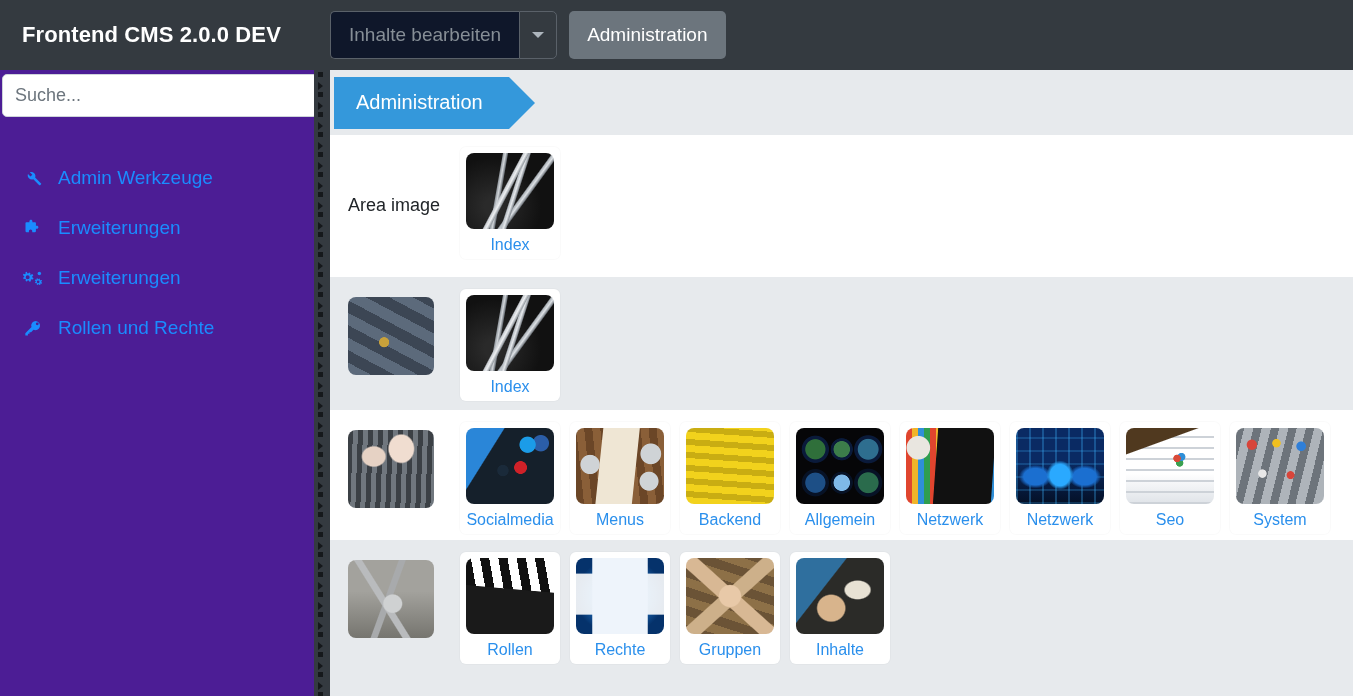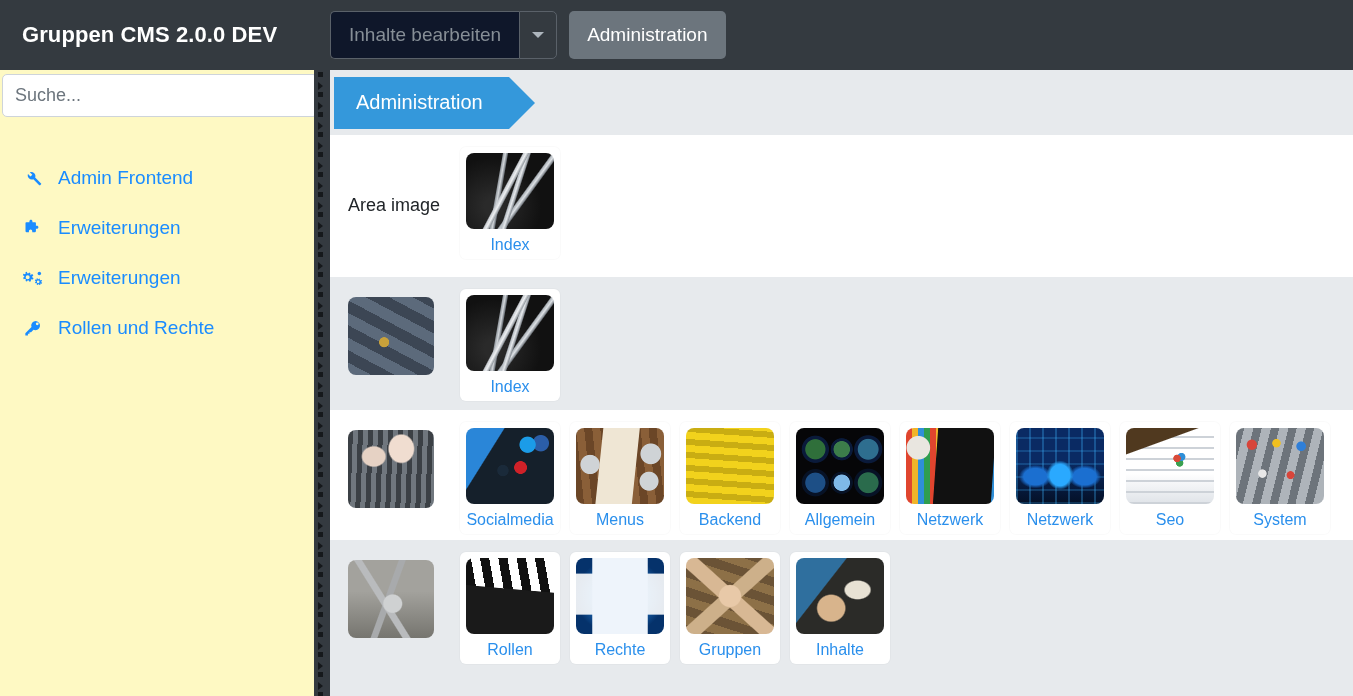--- a/index.html
+++ b/index.html
@@ -68,21 +68,21 @@
     padding: 0 18px;
     display: flex; align-items: center;
     cursor: pointer;
     white-space: nowrap;
   }
 
   
   .sidebar {
     position: absolute; top: 70px; left: 0;
     width: 330px; height: 626px;
-    background: #fef9c3;
+    background: #4c1d95;
     z-index: 20;
   }
   .searchwrap { padding: 4px 8px 0 2px; }
   .searchbox {
     width: 316px; height: 43px;
     border: 1px solid #ced4da;
     border-radius: 5px;
     background: #ffffff;
     color: #6c757d;
     font-size: 18px;
@@ -357,21 +357,21 @@
       radial-gradient(ellipse at 40% 66%, #d8b48c 0 18%, transparent 20%),
       linear-gradient(128deg, #2f6f9e 0 34%, #2b2b28 35% 100%);
   }
 </style>
 </head>
 <body>
 
 <div class="app">
 
   <div class="topbar">
-    <div class="brand">Gruppen CMS 2.0.0 DEV</div>
+    <div class="brand">Frontend CMS 2.0.0 DEV</div>
     <div class="topnav">
       <div class="split">
         <div class="split-main">Inhalte bearbeiten</div>
         <div class="split-caret">
           <span class="tri"></span>
         </div>
       </div>
       <button class="navbtn">Administration</button>
     </div>
   </div>
@@ -382,21 +382,21 @@
     </div>
 
     <div class="navlist">
 
       <a class="navitem">
         <span class="navicon">
           <svg width="22" height="20" viewBox="0 0 24 24" fill="#1a8cff">
             <path d="M21.7 18.6l-7.1-7.1c.7-1.8.3-3.9-1.1-5.3C12 4.7 9.9 4.3 8.2 5l3 3-2.2 2.2-3-3c-.7 1.7-.3 3.8 1.1 5.2 1.4 1.4 3.5 1.8 5.3 1.1l7.1 7.1c.3.3.8.3 1.1 0l1.1-1.1c.3-.2.3-.7 0-.9z"></path>
           </svg>
         </span>
-        <span class="lbl">Admin Frontend</span>
+        <span class="lbl">Admin Werkzeuge</span>
       </a>
 
       <a class="navitem">
         <span class="navicon">
           <svg width="22" height="20" viewBox="0 0 24 24" fill="#1a8cff">
             <path d="M9.5 2c1 0 1.8.8 1.8 1.8V5h3.2c.6 0 1 .4 1 1v3.2h1.2c1 0 1.8.8 1.8 1.8s-.8 1.8-1.8 1.8h-1.2V16c0 .6-.4 1-1 1h-3.4v-1.1c0-1.1-.9-2-2-2s-2 .9-2 2V17H4c-.6 0-1-.4-1-1V6c0-.6.4-1 1-1h3.7V3.8C7.7 2.8 8.5 2 9.5 2z"></path>
           </svg>
         </span>
         <span class="lbl">Erweiterungen</span>
       </a>

